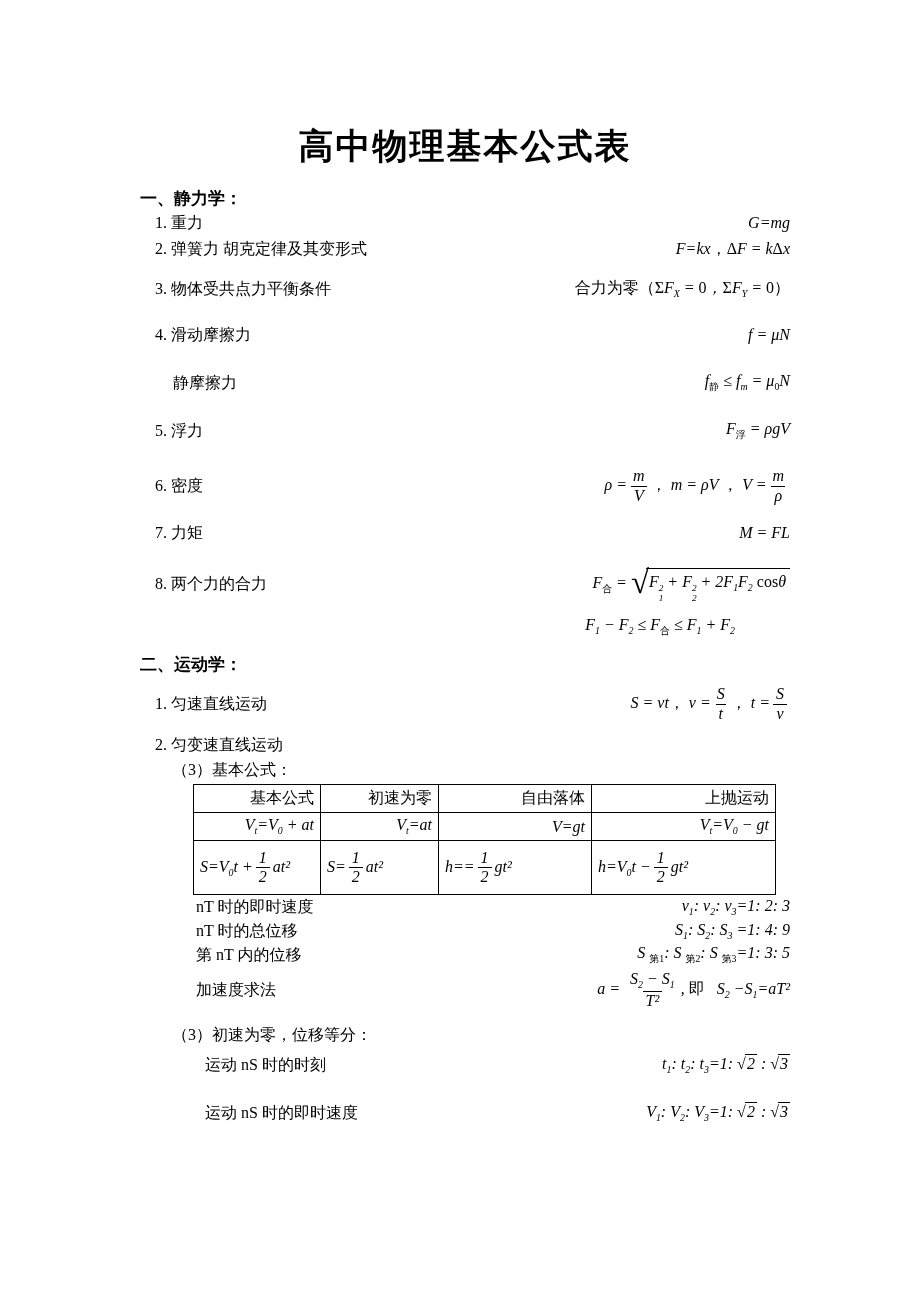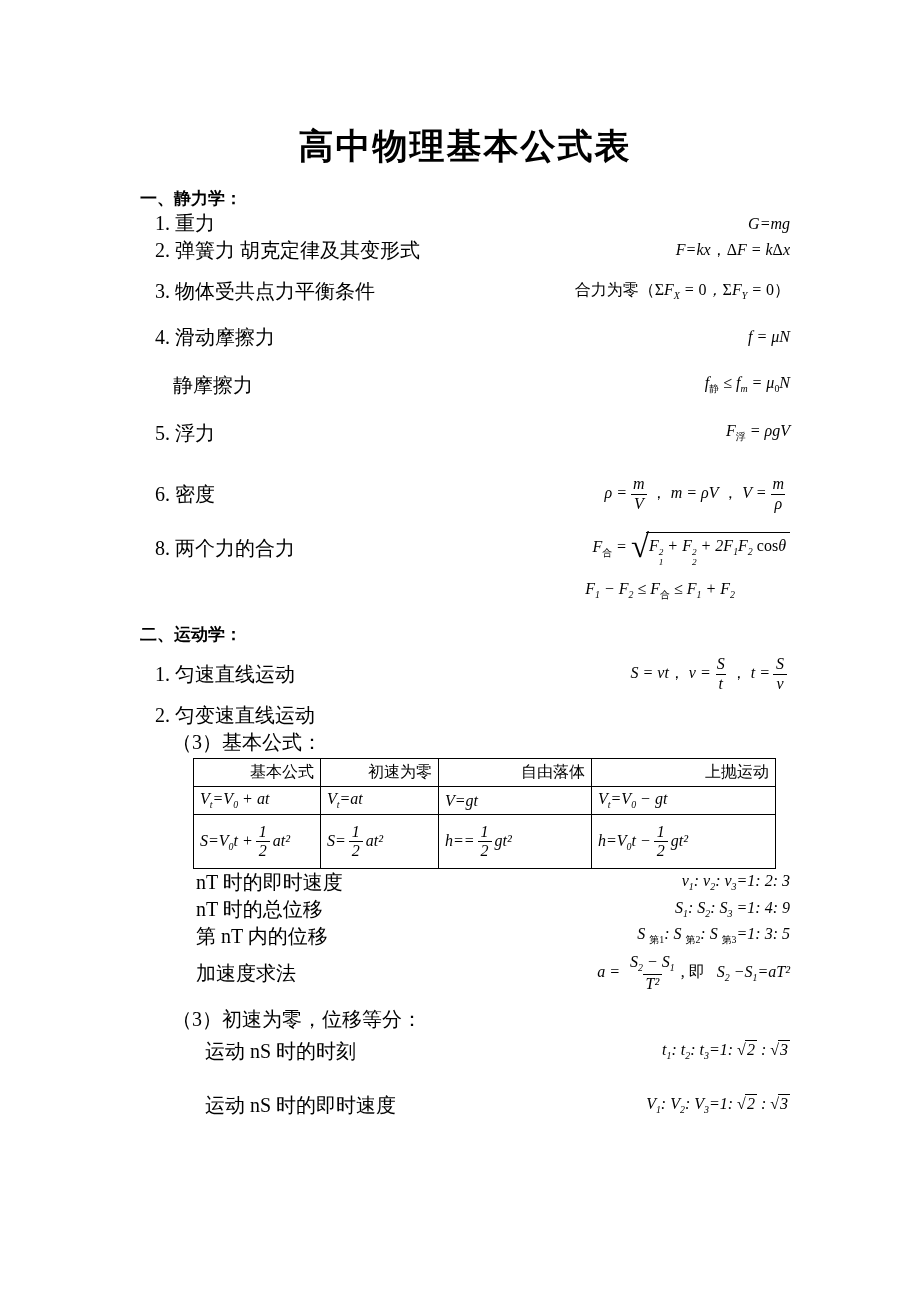--- a/index.html
+++ b/index.html
@@ -12,33 +12,33 @@
   .title {
     text-align:center; font-size:35px; font-weight:900; letter-spacing:2px;
     line-height:1.2; margin-bottom:21px;
     font-family:"DejaVu Serif","Liberation Serif",serif;
   }
   .h1 {
     font-family:Liberation Sans, sans-serif;
     font-weight:bold; font-size:17px; line-height:22px;
   }
   .row { display:flex; justify-content:space-between; align-items:center; min-height:26px; }
-  .lab { font-size:20px; white-space:nowrap; }
+  .lab { font-size:16px; white-space:nowrap; }
   .fx  { font-style:italic; font-size:16px; text-align:right; white-space:nowrap; }
   .fx .r, .r { font-style:normal; }
   sub { font-size:0.62em; }
   
   .in1 { padding-left:15px; }   
   .in2 { padding-left:33px; }   
   .in3 { padding-left:32px; }   
   .in4 { padding-left:56px; }   
   .in5 { padding-left:65px; }   
   
-  .mt2{margin-top:2px}.mt6{margin-top:6px}.mt8{margin-top:8px}.mt10{margin-top:1px}
-  .mt12{margin-top:12px}.mt14{margin-top:20px}.mt16{margin-top:16px}.mt18{margin-top:18px}
+  .mt2{margin-top:2px}.mt6{margin-top:16px}.mt8{margin-top:8px}.mt10{margin-top:1px}
+  .mt12{margin-top:12px}.mt14{margin-top:14px}.mt16{margin-top:16px}.mt18{margin-top:18px}
   .h30{min-height:30px}.h34{min-height:34px}.h44{min-height:44px}.h52{min-height:52px}.h24{min-height:24px}.h42{min-height:42px}
   .pr55{padding-right:55px}
   
   .frac { display:inline-flex; flex-direction:column; align-items:center;
           vertical-align:middle; margin:0 3px; line-height:1.15; }
   .frac .fn { padding:0 3px; }
   .frac .fd { border-top:1px solid #000; padding:0 3px; }
   
   .ss { display:inline-flex; flex-direction:column; align-items:center;
         font-size:0.58em; line-height:1.05; vertical-align:-0.45em; }
@@ -46,21 +46,21 @@
   
   .sq  { display:inline-flex; align-items:flex-start; vertical-align:middle; }
   .sqg { font-style:normal; font-size:2.05em; line-height:1.05; margin-right:-3px; }
   .sqr { border-top:1.5px solid #000; padding:4px 4px 0 3px; margin-top:3px; }
   
   .bar { border-top:1.2px solid #000; padding:0 2px; margin-left:-1px; }
   
   table.kin { border-collapse:collapse; table-layout:fixed; width:582px; margin-left:53px; }
   table.kin td { border:1.5px solid #000; padding:1px 6px; vertical-align:middle; overflow:hidden; }
   table.kin .hd { font-style:normal; height:28px;text-align:right; }
-  table.kin .r1 td { height:28px; }
+  table.kin .r1 td { height:28px;text-align:right; }
   table.kin .r2 td { height:54px; }
   table.kin .r3 td { height:30px; }
   .cellf { font-style:italic; font-size:16px; }
 </style>
 </head>
 <body>
 
 <div class="page">
 
   <div class="title">高中物理基本公式表</div>
@@ -93,20 +93,24 @@
   </div>
   <div class="row mt14 h52">
     <span class="lab in1">6. 密度</span>
     <span class="fx">ρ =<span class="frac">
           <span class="fn">m</span>
           <span class="fd">V</span>
         </span><span class="r">，</span> m = ρV <span class="r">，</span> V =<span class="frac">
           <span class="fn">m</span>
           <span class="fd">ρ</span>
         </span></span>
+  </div>
+  <div class="row mt8">
+    <span class="lab in1">7. 力矩</span>
+    <span class="fx">M = FL</span>
   </div>
   <div class="row mt6 h44">
     <span class="lab in1">8. 两个力的合力</span>
     <span class="fx">F<sub class="r">合</sub> = <span class="sq">
           <span class="sqg">√</span>
           <span class="sqr">F<span class="ss">
               <span>2</span>
               <span>1</span>
             </span> + F<span class="ss">
               <span>2</span>

